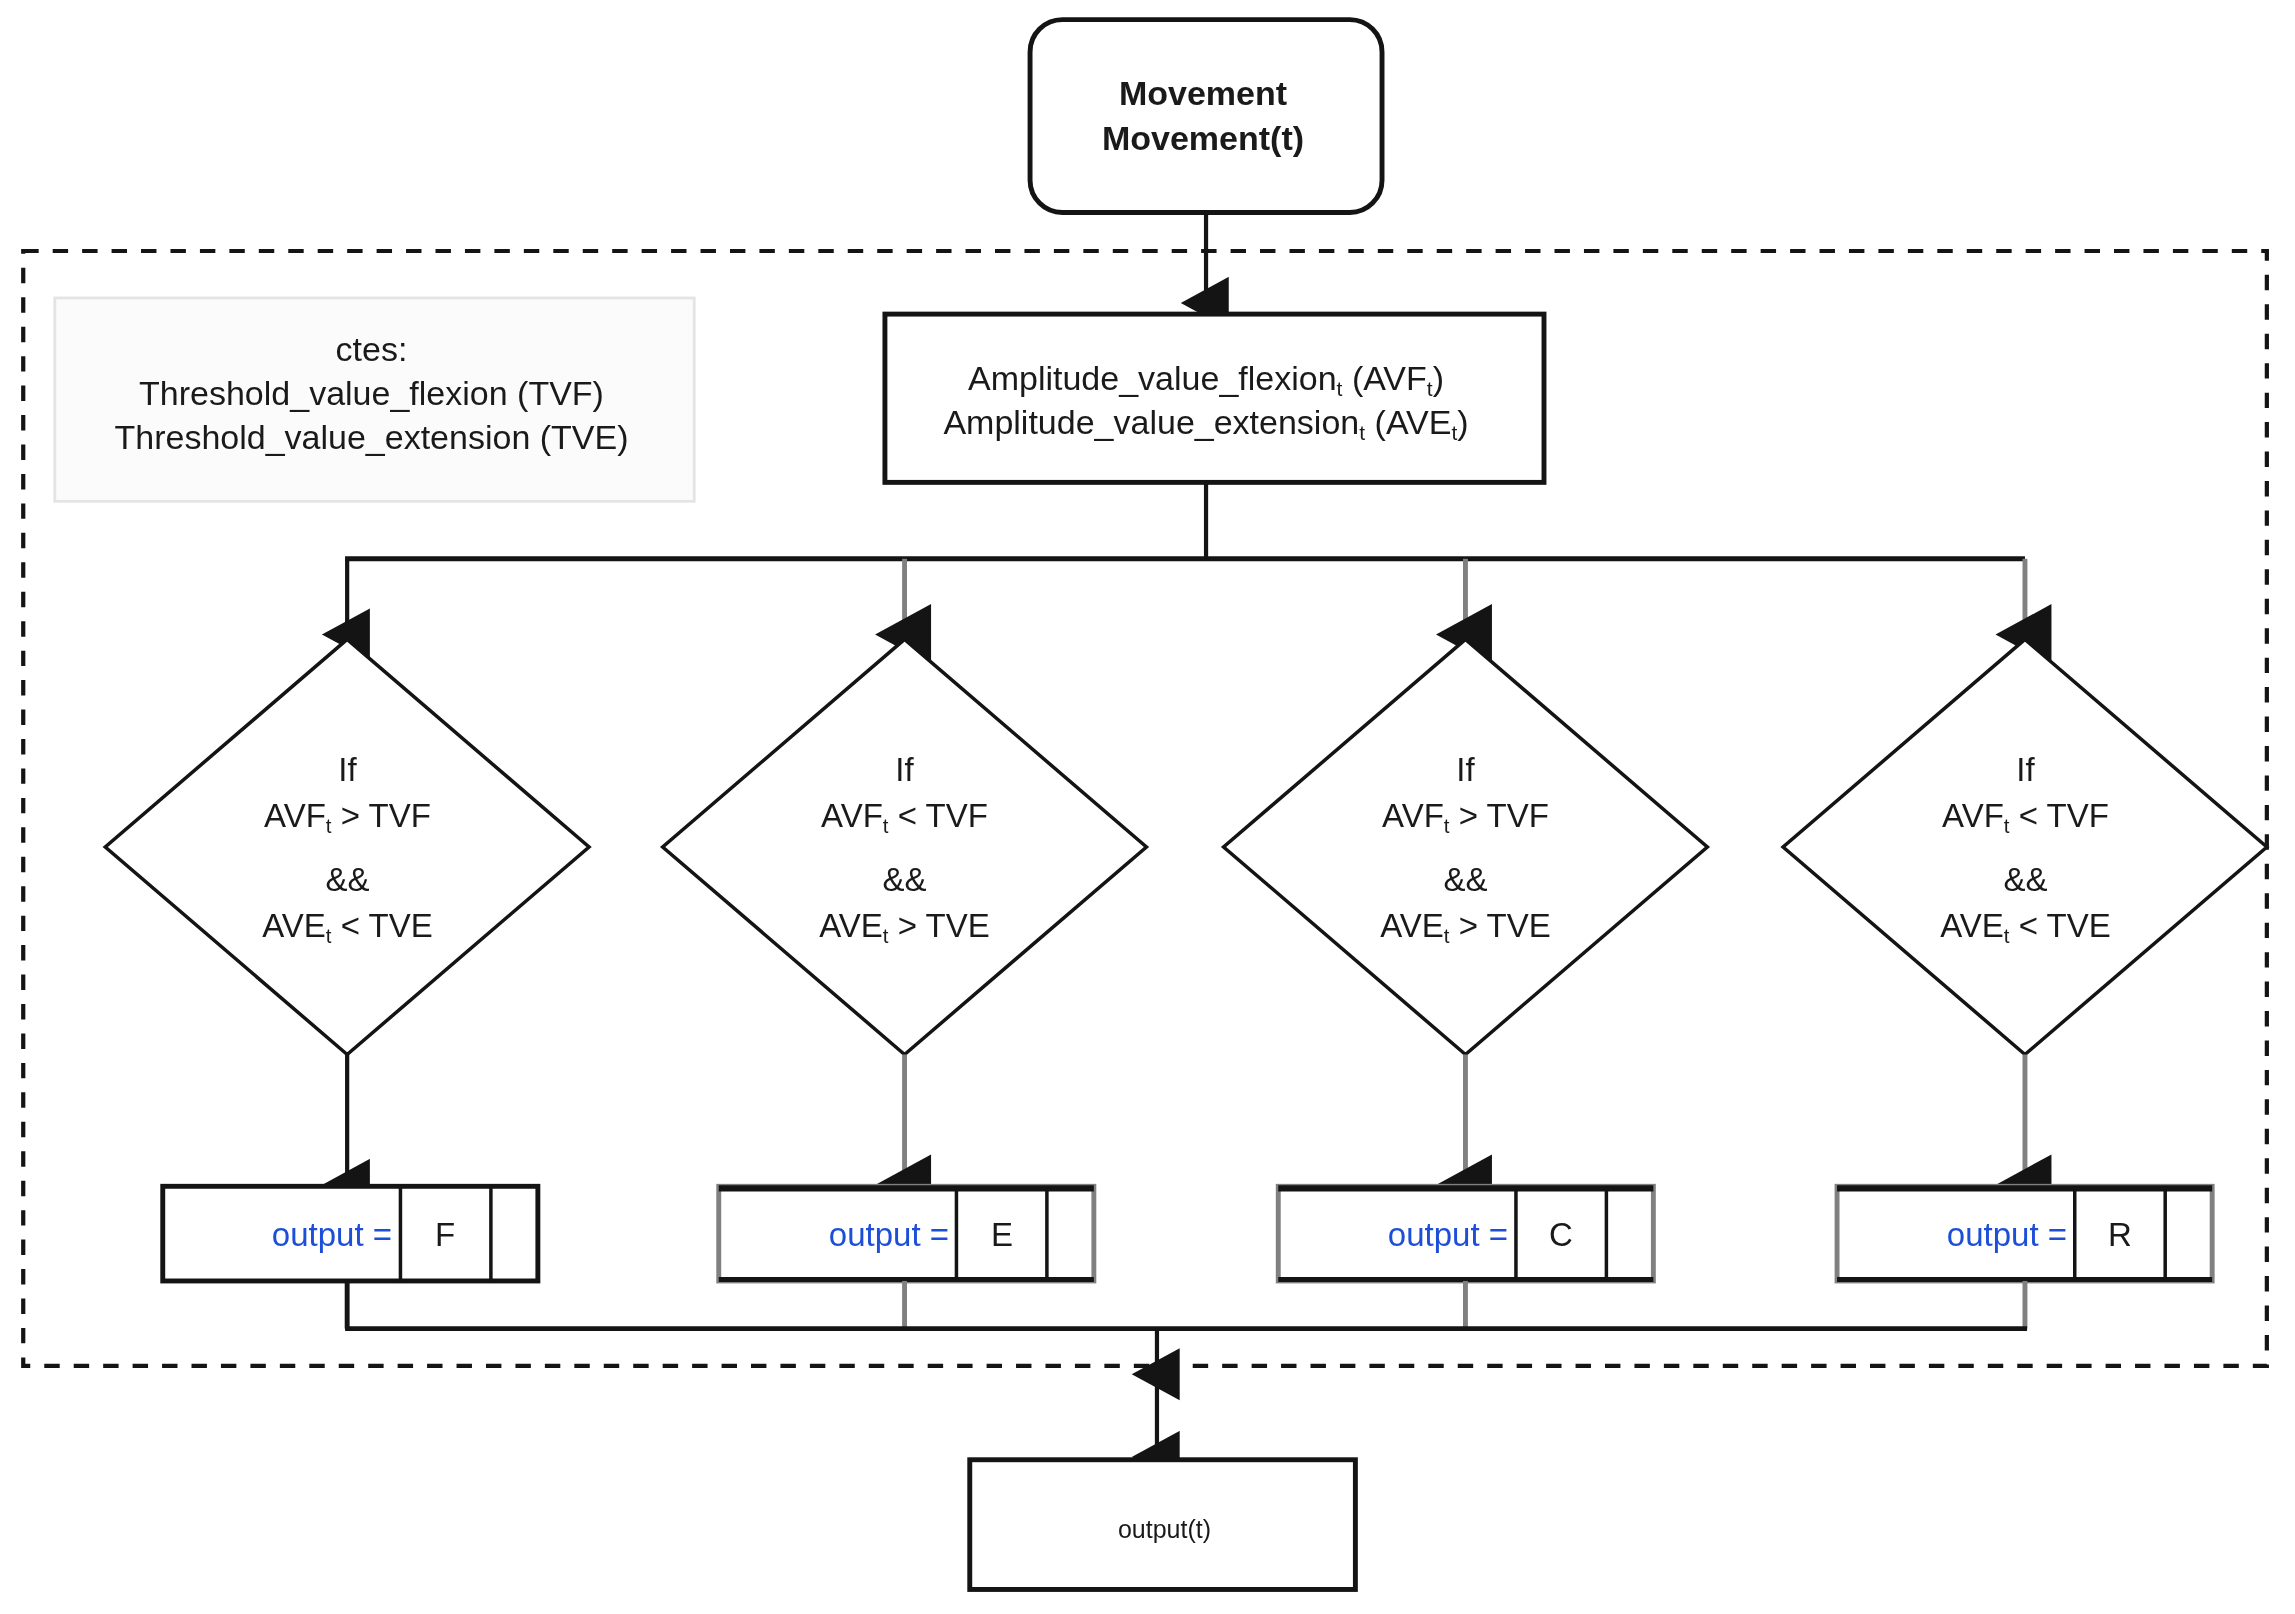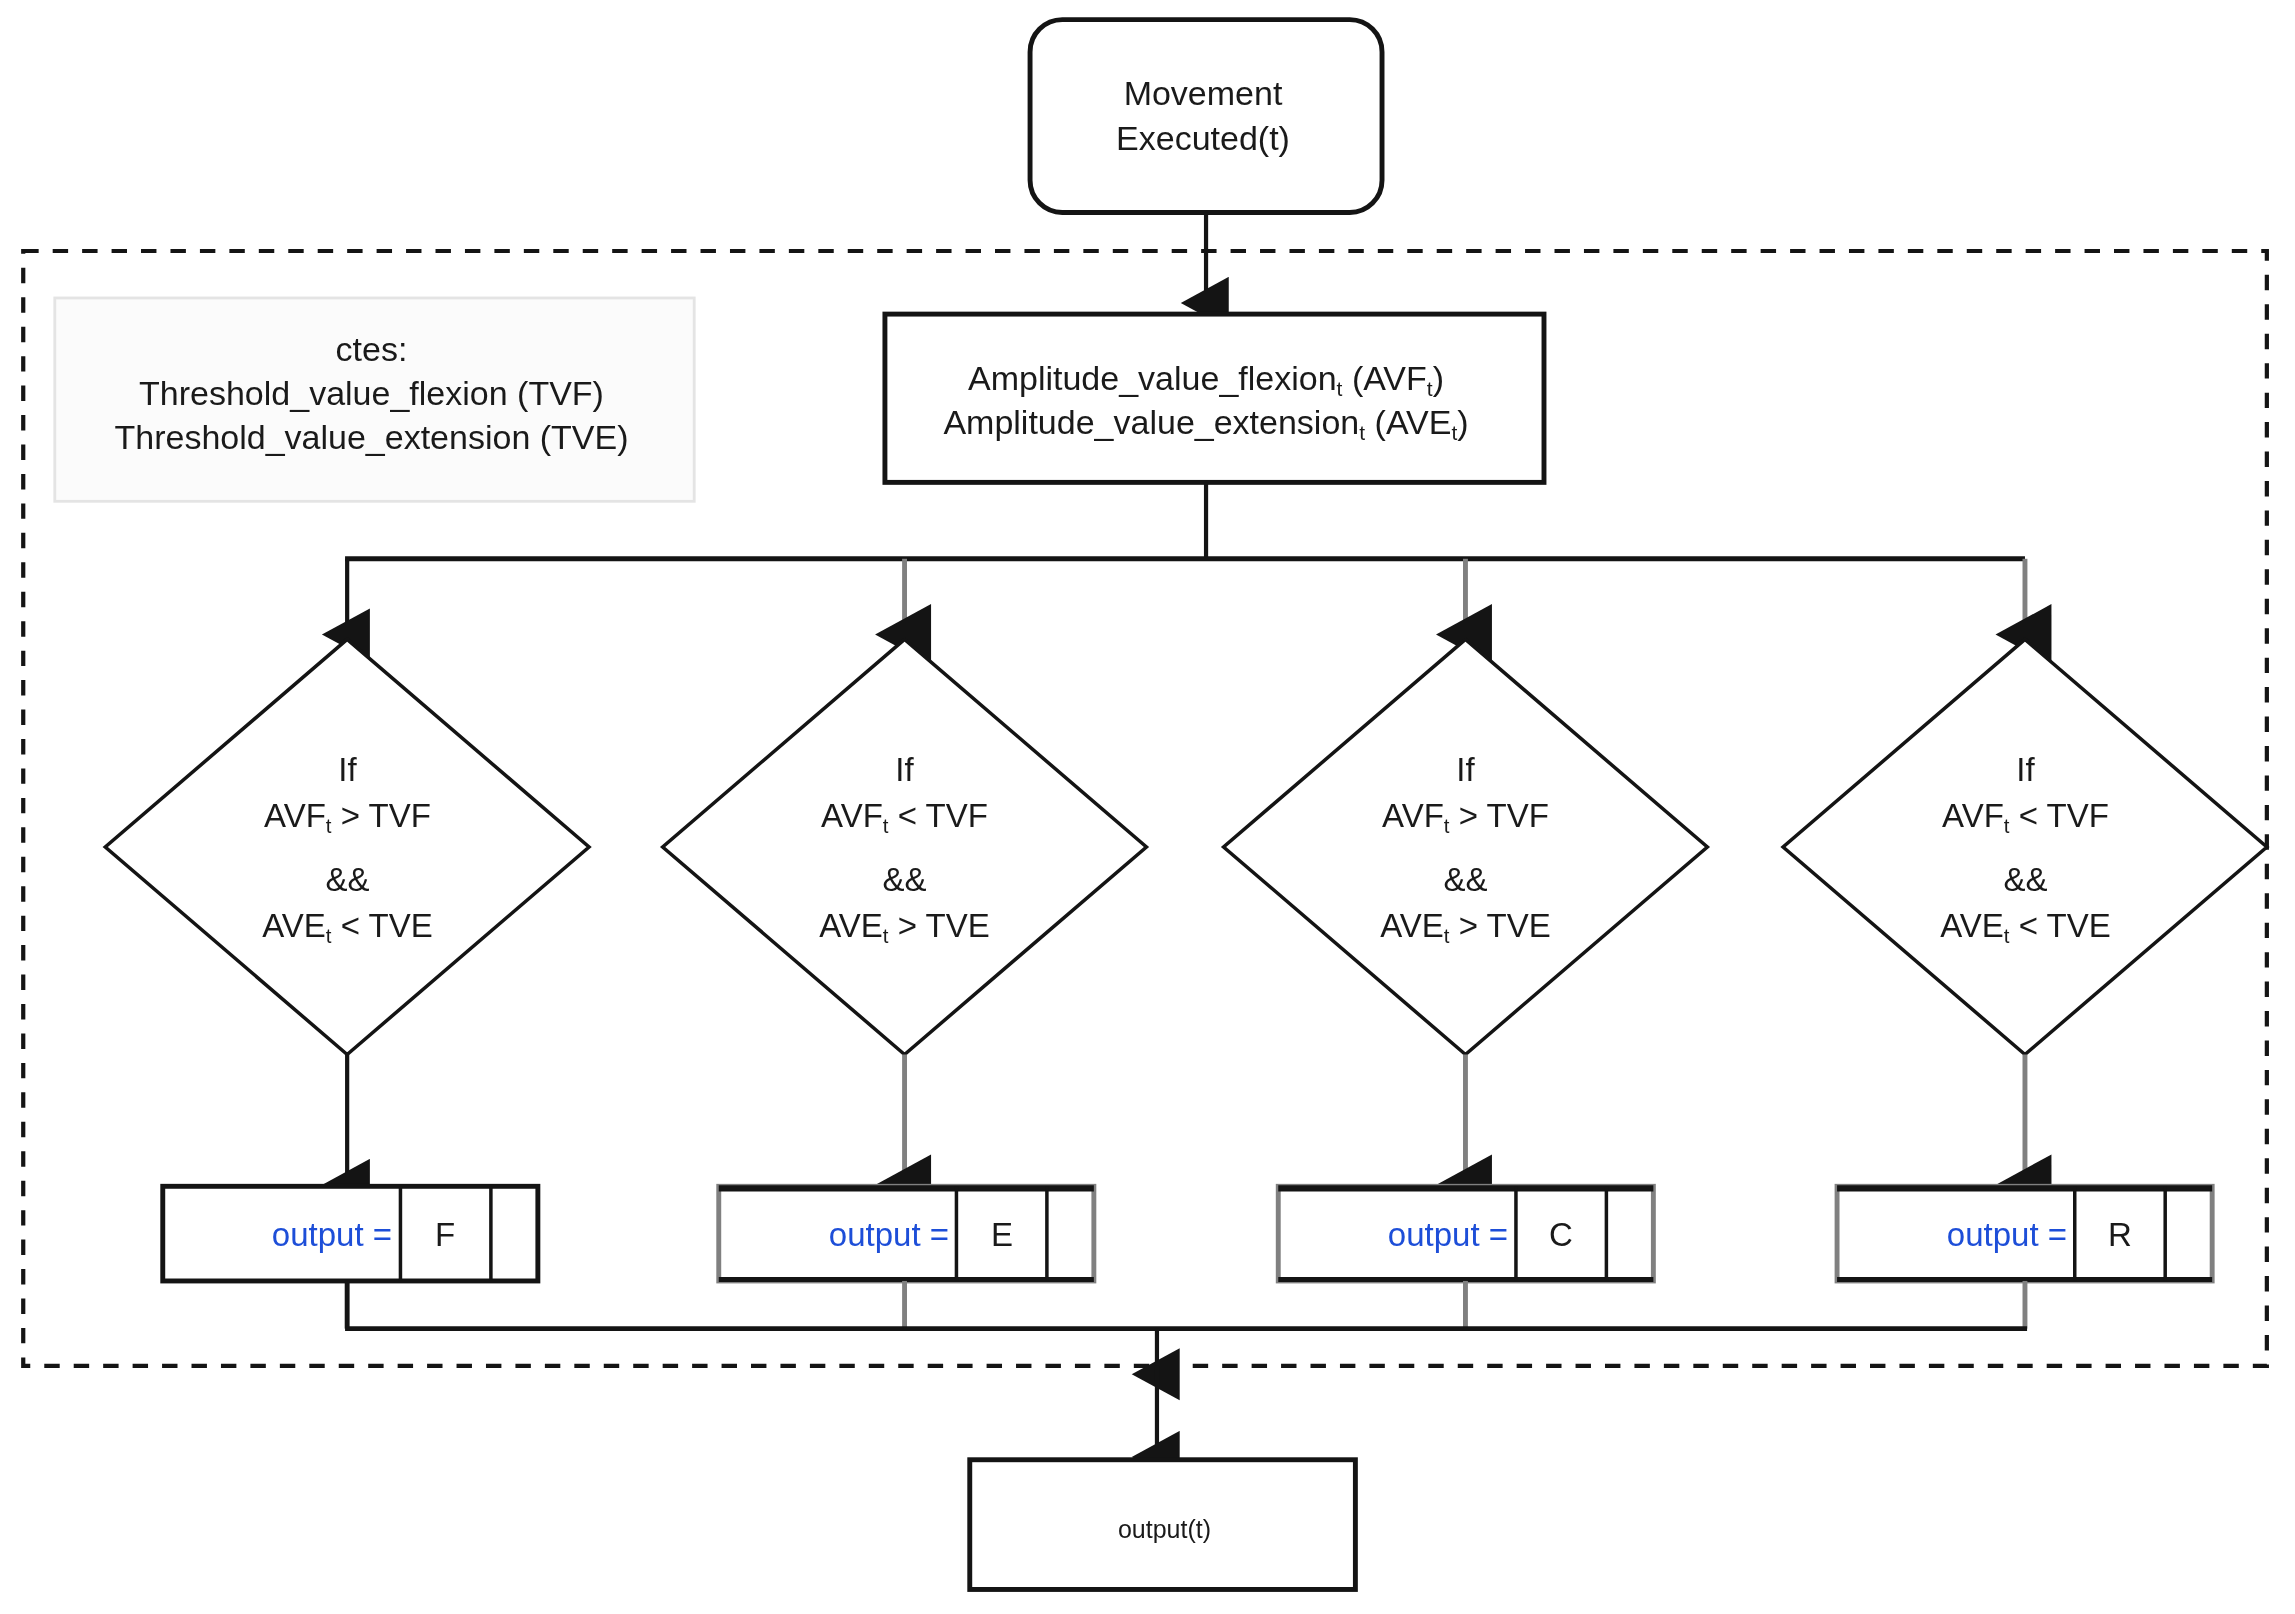--- a/index.html
+++ b/index.html
@@ -39,20 +39,21 @@
   sub {
     font-size: 0.62em;
     vertical-align: -0.28em;
     line-height: 0;
   }
 
   
   #start-node-text {
     left: 1017px; top: 21px; width: 372px; height: 189px;
     font-size: 34px;
+    font-weight: bold;
   }
 
   
   #legend-text {
     left: 49px; top: 295px; width: 645px; height: 196px;
     font-size: 34px;
   }
 
   
   #amplitude-node-text {
@@ -164,21 +165,21 @@
     <line x1="492" y1="1895" x2="2891" y2="1895" stroke="#141414" stroke-width="7"></line>
 
     <line x1="1650" y1="1895" x2="1650" y2="1960" stroke="#141414" stroke-width="6" marker-end="url(#arrowBlack)"></line>
     <line x1="1650" y1="1948" x2="1650" y2="2078" stroke="#141414" stroke-width="6" marker-end="url(#arrowBlack)"></line>
 
     <rect x="1383" y="2082" width="550" height="185" fill="#ffffff" stroke="#141414" stroke-width="7"></rect>
   </svg>
 
   <div class="node-text" id="start-node-text">
     <span class="t-line">Movement</span>
-    <span class="t-line">Executed(t)</span>
+    <span class="t-line">Movement(t)</span>
   </div>
 
   <div class="node-text" id="amplitude-node-text">
     <span class="t-line"><span>Amplitude_value_flexion</span><sub>t</sub><span> (AVF</span><sub>t</sub><span>)</span></span>
     <span class="t-line"><span>Amplitude_value_extension</span><sub>t</sub><span> (AVE</span><sub>t</sub><span>)</span></span>
   </div>
 
   <div class="node-text" id="legend-text">
     <span class="t-line">ctes:</span>
     <span class="t-line">Threshold_value_flexion (TVF)</span>

